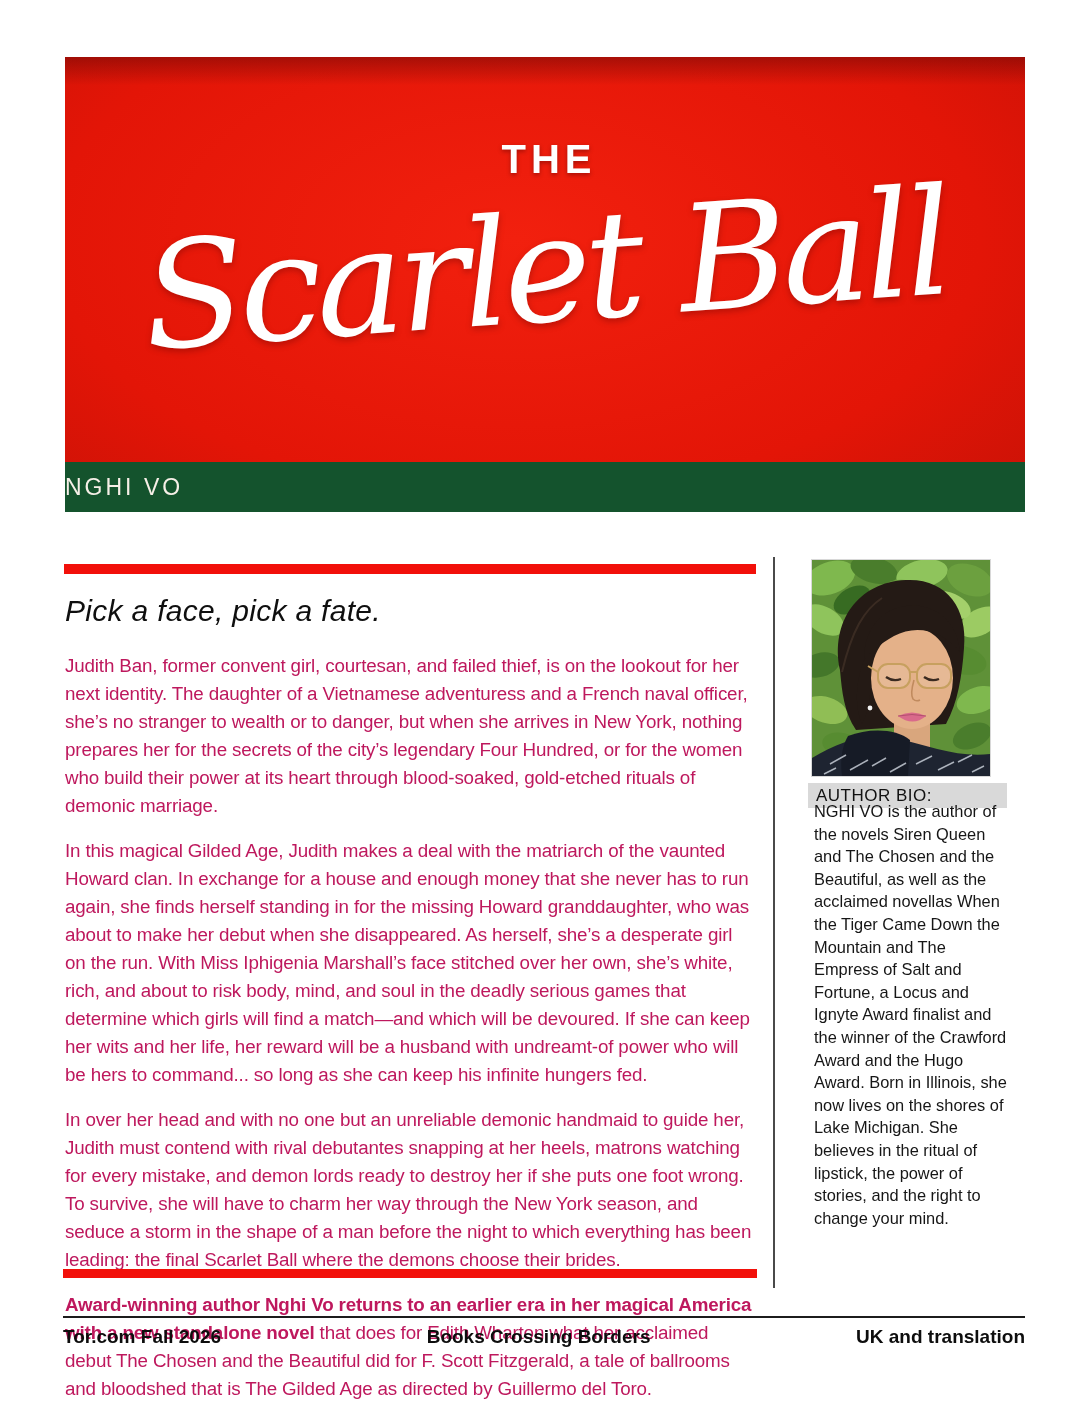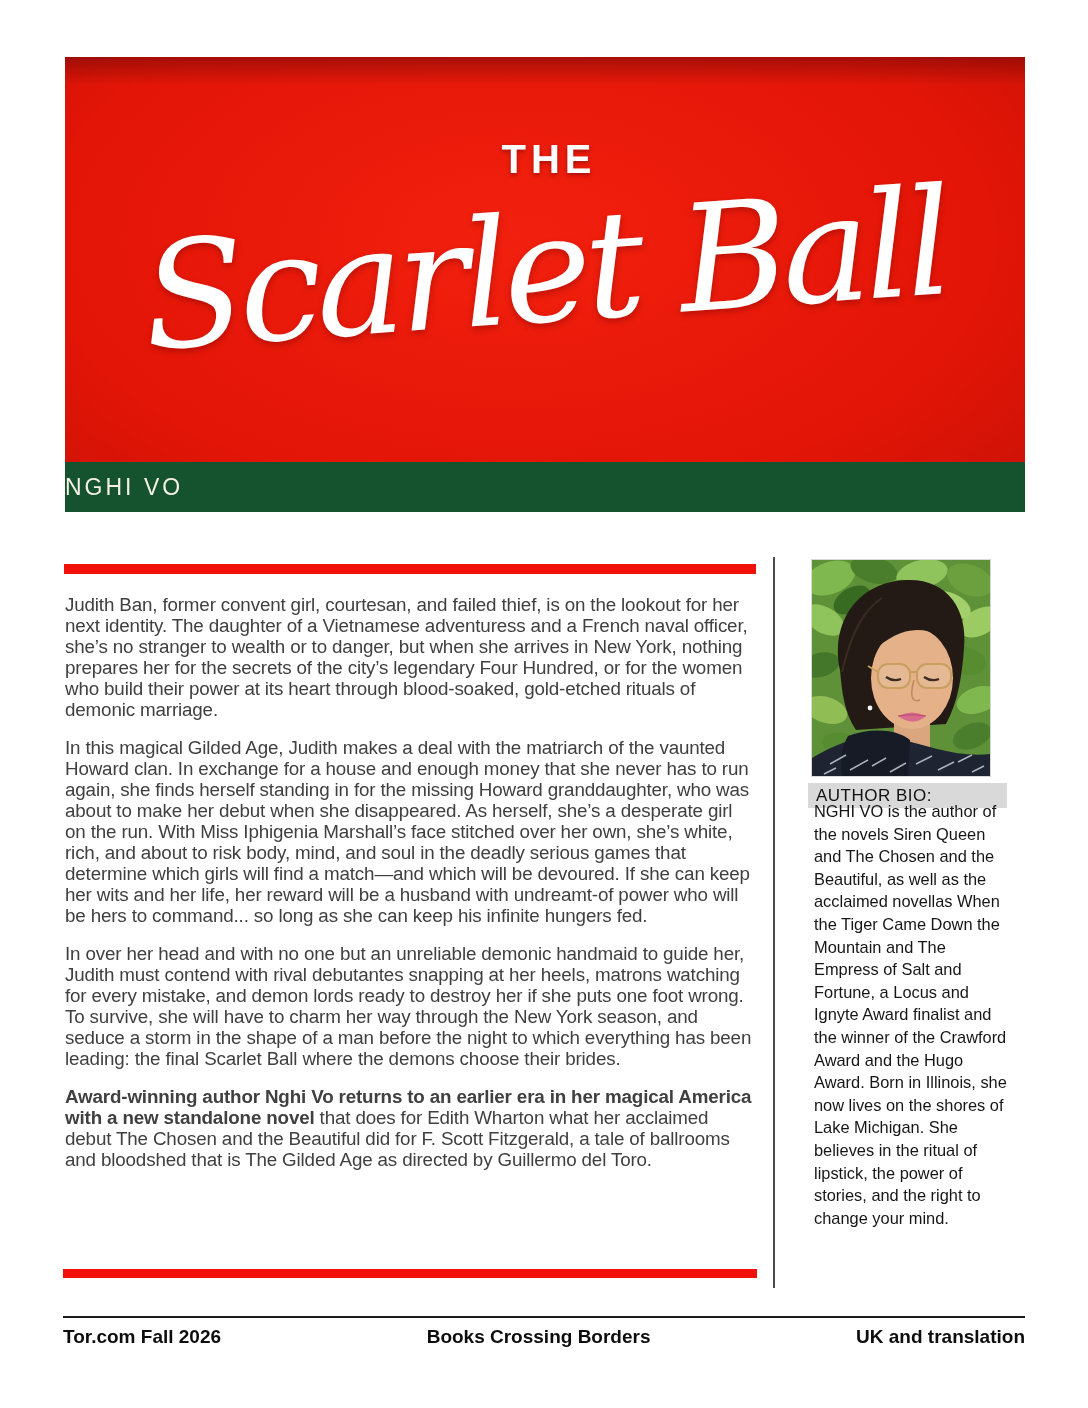--- a/index.html
+++ b/index.html
@@ -40,22 +40,22 @@
   .v-divider   { position:absolute; left:773px; top:557px;  width:2px;  height:731px; background:#4a4a4a; }
   .footer-line { position:absolute; left:63px;  top:1316px; width:962px; height:2px; background:#1c1c1c; }
 
   
   .body-col { position:absolute; left:65px; top:594px; width:691px; }
   .headline {
     margin:0 0 24px 0; font-style:italic; font-weight:normal;
     font-size:30px; letter-spacing:.3px; color:#0f0f0f;
   }
   .body-col p {
-    margin:0 0 17px 0; font-size:18.8px; line-height:21px;
-    letter-spacing:-0.15px; color:#404040;
+    margin:0 0 17px 0; font-size:18.8px; line-height:28px;
+    letter-spacing:-0.15px; color:#be185d;
   }
   .body-col p strong { font-weight:bold; }
 
   
   .photo-frame {
     position:absolute; left:812px; top:560px; width:178px; height:216px;
     outline:1px solid #d8d8d8; overflow:hidden;
   }
   .bio-label-bar {
     position:absolute; left:808px; top:783px; width:199px; height:25px;
@@ -90,20 +90,21 @@
     </div>
     <div class="author-bar">
       <span>NGHI VO</span>
     </div>
   </header>
 
   <div class="rule-top"></div>
   <div class="v-divider"></div>
 
   <main class="body-col">
+    <h1 class="headline">Pick a face, pick a fate.</h1>
     <p>Judith Ban, former convent girl, courtesan, and failed thief, is on the lookout for her next identity. The daughter of a Vietnamese adventuress and a French naval officer, she’s no stranger to wealth or to danger, but when she arrives in New York, nothing prepares her for the secrets of the city’s legendary Four Hundred, or for the women who build their power at its heart through blood-soaked, gold-etched rituals of demonic marriage.</p>
     <p>In this magical Gilded Age, Judith makes a deal with the matriarch of the vaunted Howard clan. In exchange for a house and enough money that she never has to run again, she finds herself standing in for the missing Howard granddaughter, who was about to make her debut when she disappeared. As herself, she’s a desperate girl on the run. With Miss Iphigenia Marshall’s face stitched over her own, she’s white, rich, and about to risk body, mind, and soul in the deadly serious games that determine which girls will find a match—and which will be devoured. If she can keep her wits and her life, her reward will be a husband with undreamt-of power who will be hers to command... so long as she can keep his infinite hungers fed.</p>
     <p>In over her head and with no one but an unreliable demonic handmaid to guide her, Judith must contend with rival debutantes snapping at her heels, matrons watching for every mistake, and demon lords ready to destroy her if she puts one foot wrong. To survive, she will have to charm her way through the New York season, and seduce a storm in the shape of a man before the night to which everything has been leading: the final Scarlet Ball where the demons choose their brides.</p>
     <p><strong>Award-winning author Nghi Vo returns to an earlier era in her magical America with a new standalone novel</strong><span> that does for Edith Wharton what her acclaimed debut The Chosen and the Beautiful did for F. Scott Fitzgerald, a tale of ballrooms and bloodshed that is The Gilded Age as directed by Guillermo del Toro.</span></p>
   </main>
 
   <div class="photo-frame">
     <svg width="178" height="216" viewBox="0 0 178 216" xmlns="http://www.w3.org/2000/svg">
 
       <rect x="0" y="0" width="178" height="216" fill="#5f9138"></rect>

